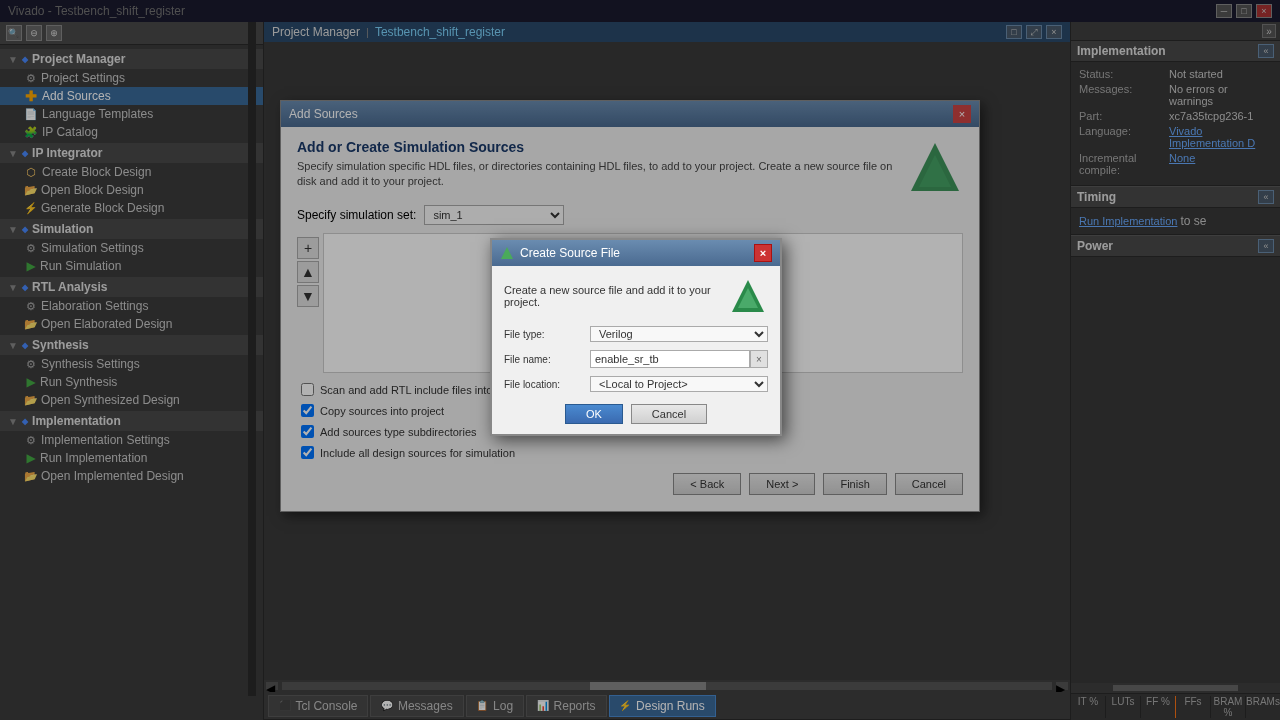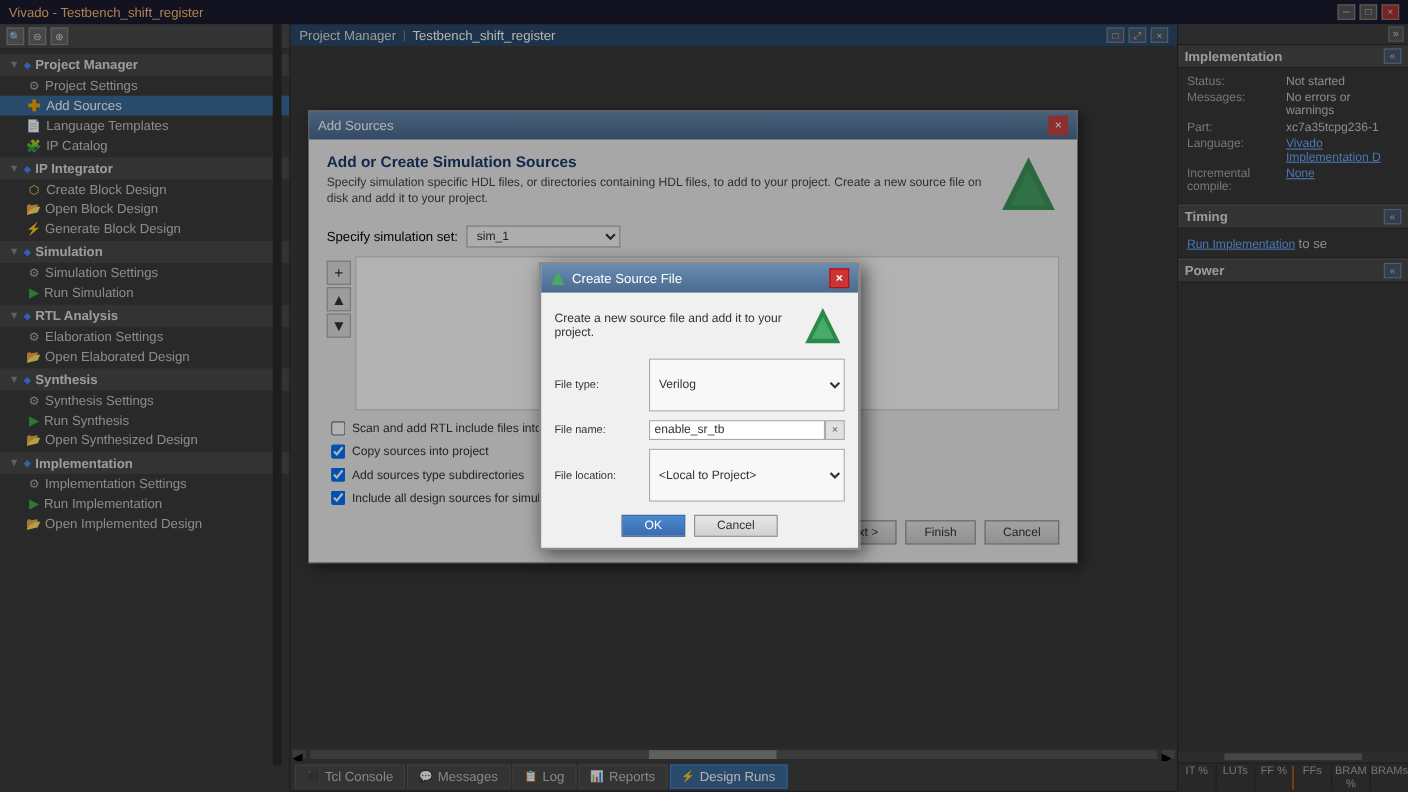--- a/index.html
+++ b/index.html
@@ -18,21 +18,21 @@
     .title-bar {
       background: #1a1a2e;
       color: #ccc;
       height: 22px;
       display: flex;
       align-items: center;
       padding: 0 8px;
       justify-content: space-between;
       flex-shrink: 0;
     }
-    .title-bar-text { color: #fdba74; font-size: 12px; }
+    .title-bar-text { color: #737373; font-size: 12px; }
     .title-bar-controls { display: flex; gap: 4px; }
     .title-btn { width: 16px; height: 14px; background: #555; border: 1px solid #888; cursor: pointer; display: flex; align-items: center; justify-content: center; font-size: 9px; color: #ccc; }
 
     
     .content-area {
       display: flex;
       flex: 1;
       overflow: hidden;
     }
 
@@ -320,21 +320,21 @@
     .form-clear-btn {
       width: 18px; height: 18px;
       background: #e0e0e0;
       border: 1px solid #aaa;
       cursor: pointer;
       display: flex; align-items: center; justify-content: center;
       font-size: 10px; color: #666;
     }
     .form-select {
       flex: 1;
-      padding: 16px 4px;
+      padding: 0 4px;
       font-size: 11px;
       border: 1px solid #aaa;
       background: #f8f8f8;
       color: #333;
     }
     .modal-footer {
       display: flex;
       justify-content: center;
       gap: 8px;
       margin-top: 12px;
@@ -512,21 +512,21 @@
 
       <div style="position:absolute; bottom:24px; left:248px; width:8px; top:22px; background:#2a2a2a; cursor:col-resize; z-index:5;"></div>
     </div>
 
     <div class="project-area">
 
       <div class="pm-title-bar">
         <div style="display:flex; align-items:center; gap:6px;">
           <span>Project Manager</span>
           <span style="color:#888; font-size:11px;">|</span>
-          <span style="color:#ffffff;">Testbench_shift_register</span>
+          <span style="color:#7dd3fc;">Testbench_shift_register</span>
         </div>
         <div class="pm-title-controls">
           <div class="pm-btn">□</div>
           <div class="pm-btn">⤢</div>
           <div class="pm-btn">×</div>
         </div>
       </div>
 
       <div style="flex:1; background:#3a3a3a; position:relative;">
       </div>

